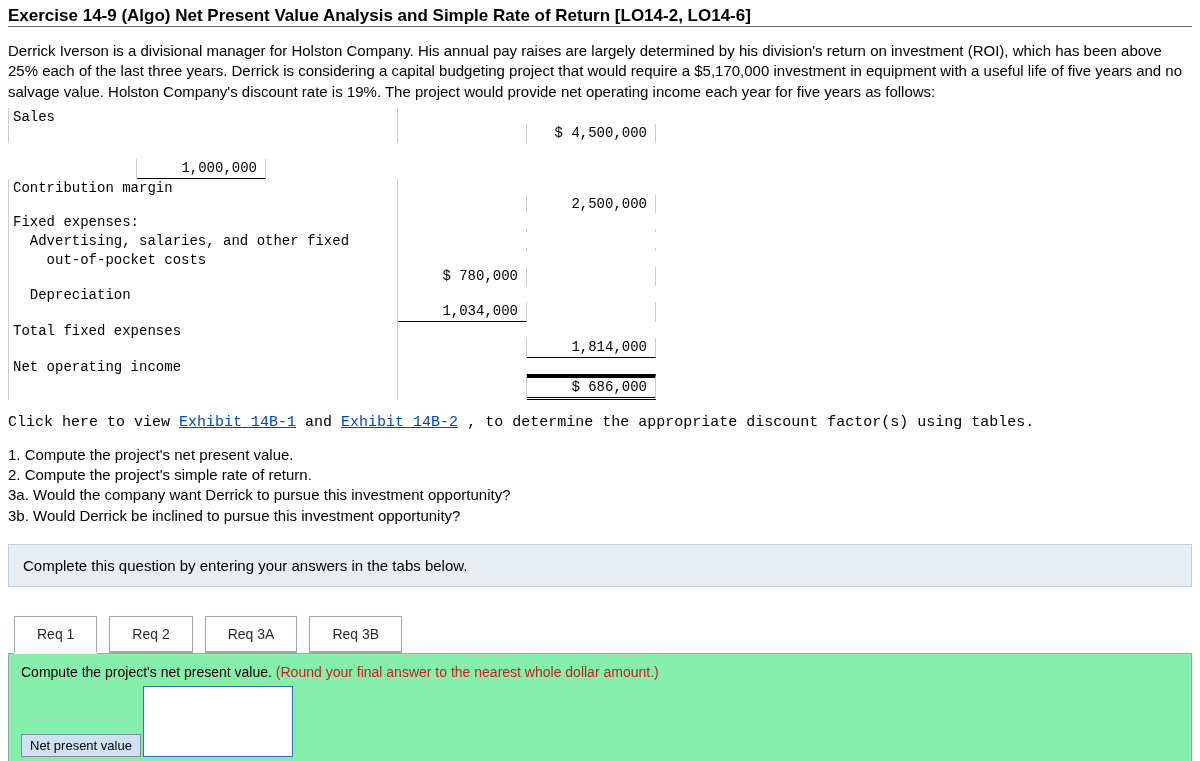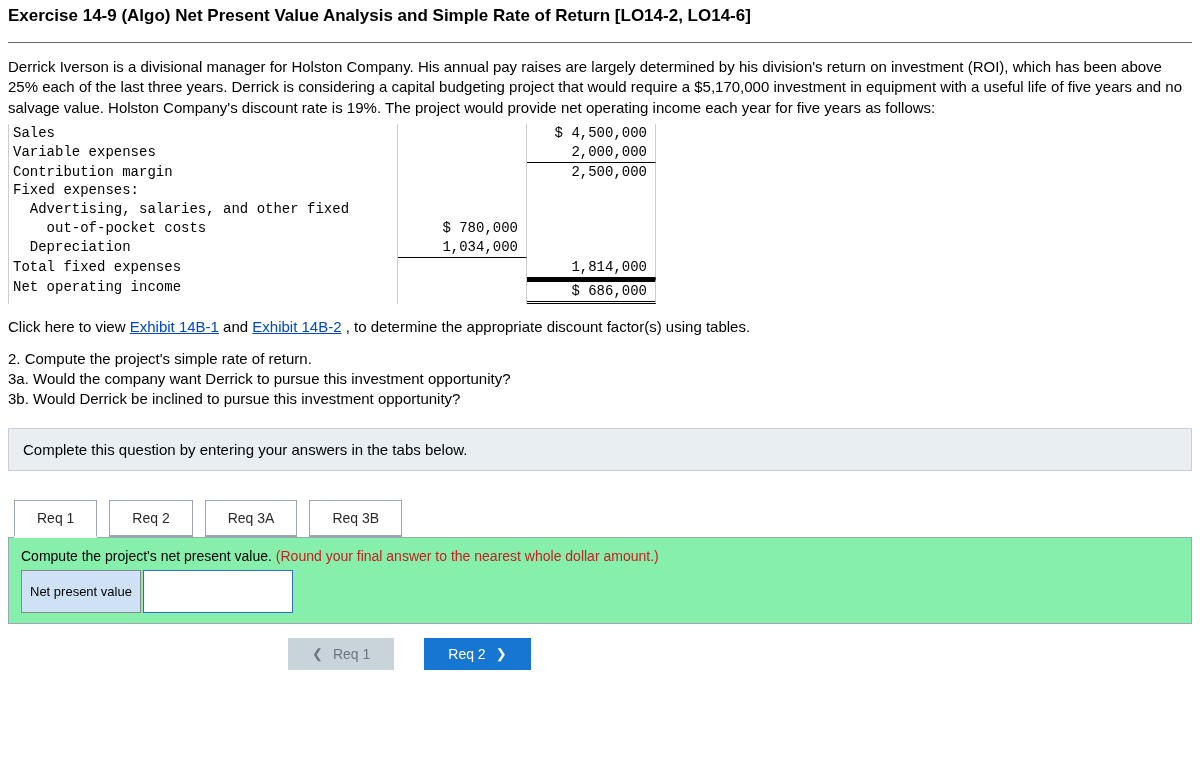--- a/index.html
+++ b/index.html
@@ -7,21 +7,21 @@
     font-size: 15px;
     color: #000;
     margin: 0;
     padding: 6px 8px;
     background: #fff;
   }
   .title {
     font-weight: bold;
     font-size: 17px;
     border-bottom: 1px solid #666;
-    padding-bottom: 16px;
+    padding-bottom: 0;
     margin-bottom: 14px;
   }
   .intro {
     line-height: 1.35;
     margin-bottom: 0;
     max-width: 1180px;
   }
   
   .fin {
     font-family: "Courier New", Courier, monospace;
@@ -37,24 +37,25 @@
     white-space: pre;
     border-left: 1px solid #ccc;
     border-right: 1px solid #ccc;
     padding: 0 4px;
   }
   .fin-col {
     width: 120px;
     text-align: right;
     padding: 0 8px 0 0;
     border-right: 1px solid #ccc;
+    margin-top: 16px;
   }
   .uline { border-bottom: 1px solid #000; }
   .dline { border-top: 4px solid #000000; border-bottom: 3px double #000; }
-  .links { margin: 2px 0 14px 0; }
+  .links { margin: 2px 0 14px 0; font-family: Liberation Mono, monospace; }
   a.ex { color: #0046c7; text-decoration: underline; cursor: pointer; }
   .req {
     margin-bottom: 18px;
     line-height: 1.35;
   }
   .req .hdr { font-weight: bold; }
   .tabs-hint {
     background: #e9eef2;
     border: 1px solid #c7ced4;
     padding: 12px 14px;
@@ -92,22 +93,23 @@
     font-size: 14px;
   }
   .tab-panel .red { color: #c62020; }
   .answer-area {
     margin-top: 6px;
     display: flex;
   }
   .ans-label {
     border: 1px solid #888;
     background: #cfe1f5;
-    padding: 13px 8px;
+    padding: 3px 8px;
     font-size: 13px;
+    margin-top: 48px;
   }
   .ans-input {
     border: 1px solid #2a6fc9;
     width: 140px;
     padding: 3px 4px;
     font-size: 13px;
     margin-left: 2px;
   }
   .pager {
     display: flex;
@@ -139,23 +141,22 @@
 
 <div class="intro">Derrick Iverson is a divisional manager for Holston Company. His annual pay raises are largely determined by his division's return on investment (ROI), which has been above 25% each of the last three years. Derrick is considering a capital budgeting project that would require a $5,170,000 investment in equipment with a useful life of five years and no salvage value. Holston Company's discount rate is 19%. The project would provide net operating income each year for five years as follows:</div>
 
 <div class="fin">
   <div class="fin-row">
     <div class="fin-label">Sales</div>
     <div class="fin-col"></div>
     <div class="fin-col">$ 4,500,000</div>
   </div>
   <div class="fin-row">
-    <div class="fin-label">Variable expenses</div>
-    <div class="fin-col"></div>
-    <div class="fin-col uline">2,000,000</div>
+    <div class="fin-col"></div>
+    <div class="fin-col uline">1,000,000</div>
   </div>
   <div class="fin-row">
     <div class="fin-label">Contribution margin</div>
     <div class="fin-col"></div>
     <div class="fin-col">2,500,000</div>
   </div>
   <div class="fin-row">
     <div class="fin-label">Fixed expenses:</div>
     <div class="fin-col"></div>
     <div class="fin-col"></div>
@@ -189,20 +190,21 @@
 
 <div class="links">
   <span>Click here to view </span>
   <a class="ex">Exhibit 14B-1</a>
   <span> and </span>
   <a class="ex">Exhibit 14B-2</a>
   <span>, to determine the appropriate discount factor(s) using tables.</span>
 </div>
 
 <div class="req">
+  <div>1. Compute the project's net present value.</div>
   <div>2. Compute the project's simple rate of return.</div>
   <div>3a. Would the company want Derrick to pursue this investment opportunity?</div>
   <div>3b. Would Derrick be inclined to pursue this investment opportunity?</div>
 </div>
 
 <div class="tabs-hint">Complete this question by entering your answers in the tabs below.</div>
 
 <div class="tabs">
   <div class="tab active">Req 1</div>
   <div class="tab">Req 2</div>

